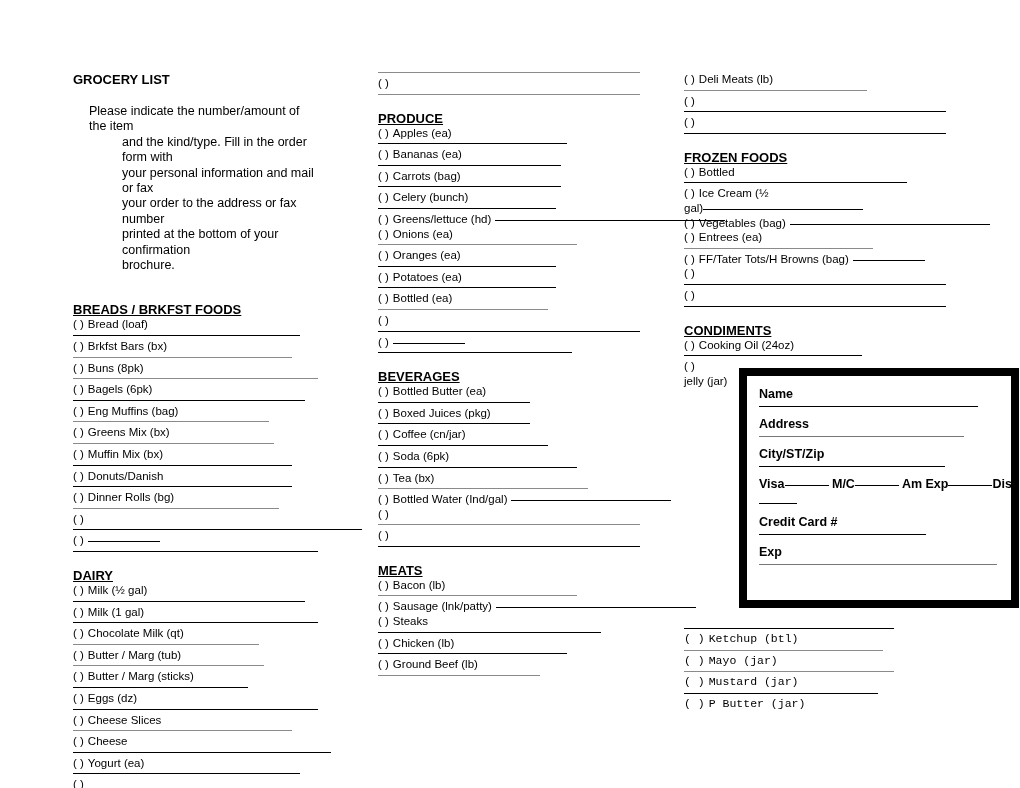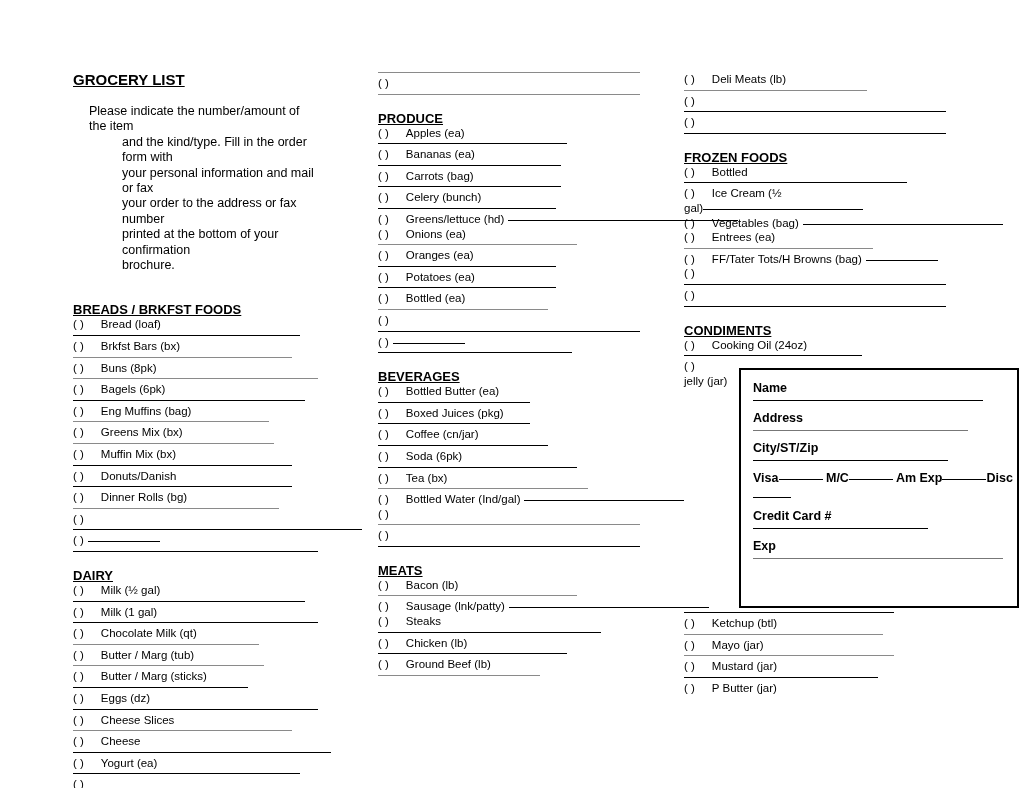--- a/index.html
+++ b/index.html
@@ -22,23 +22,22 @@
   }
   .col {
     position: absolute;
     top: 72px;
   }
   #col-left  { left: 73px;  width: 258px; }
   #col-mid   { left: 378px; width: 262px; }
   #col-right { left: 684px; width: 262px; }
 
   .intro-title {
-    font-size: 15px;
+    font-size: 13px;
     font-weight: bold;
-    text-decoration: underline;
     line-height: 16px;
     margin: 0 0 0 0;
   }
   .intro-body {
     font-size: 12.5px;
     line-height: 15.4px;
     margin: 16px;
   }
   .intro-body .indent {
     display: block;
@@ -56,21 +55,21 @@
   .spacer-sm { height: 13px; }
 
   .row {
     font-size: 11.5px;
     line-height: 14.6px;
     white-space: nowrap;
     margin: 0;
   }
   .paren { letter-spacing: 0; }
   .paren::before { content: ""; }
-  .itemtxt { padding-left: 17px; }
+  .itemtxt { padding-left: 4px; }
 
   
   .rule {
     border: 0;
     border-top: 1px solid #000;
     margin: 3px 0 3px 0;
     height: 0;
   }
   .rule.light { border-top-color: #8a8a8a; }
   .rule.w58  { width: 58%; }
@@ -101,21 +100,21 @@
   .ib-long  { width: 200px; }
   .ib-xlong { width: 230px; }
 
   
   #order-box {
     position: absolute;
     left: 739px;
     top: 368px;
     width: 280px;
     height: 240px;
-    border: 2px solid #000000;
+    border: 8px solid #000000;
     background: #ffffff;
     box-sizing: border-box;
     padding: 10px 14px 0 12px;
   }
   .ob-label {
     font-size: 12.5px;
     font-weight: bold;
     line-height: 16px;
     margin: 0;
     white-space: nowrap;
@@ -312,21 +311,21 @@
     <div class="spacer-sm"></div>
 
     <div class="section-head">CONDIMENTS</div>
 
     <div class="row"><span class="paren">(    )</span><span class="itemtxt">Cooking Oil (24oz)</span></div>
     <hr class="rule w68">
     <div class="row"><span class="paren">(    )</span><span class="itemtxt"></span></div>
     <div class="jelly-note">jelly (jar)</div>
   </div>
 
-  <div style="position:absolute; left:684px; top:612px; width:262px;">
+  <div style="position:absolute; left:684px; top:628px; width:262px;font-family:Liberation Mono, monospace;">
     <hr class="rule w80" style="margin-top:0;">
     <div class="row"><span class="paren">(    )</span><span class="itemtxt">Ketchup (btl)</span></div>
     <hr class="rule light w76">
     <div class="row"><span class="paren">(    )</span><span class="itemtxt">Mayo (jar)</span></div>
     <hr class="rule light w80">
     <div class="row"><span class="paren">(    )</span><span class="itemtxt">Mustard (jar)</span></div>
     <hr class="rule w74">
     <div class="row"><span class="paren">(    )</span><span class="itemtxt">P Butter (jar)</span></div>
   </div>
 

